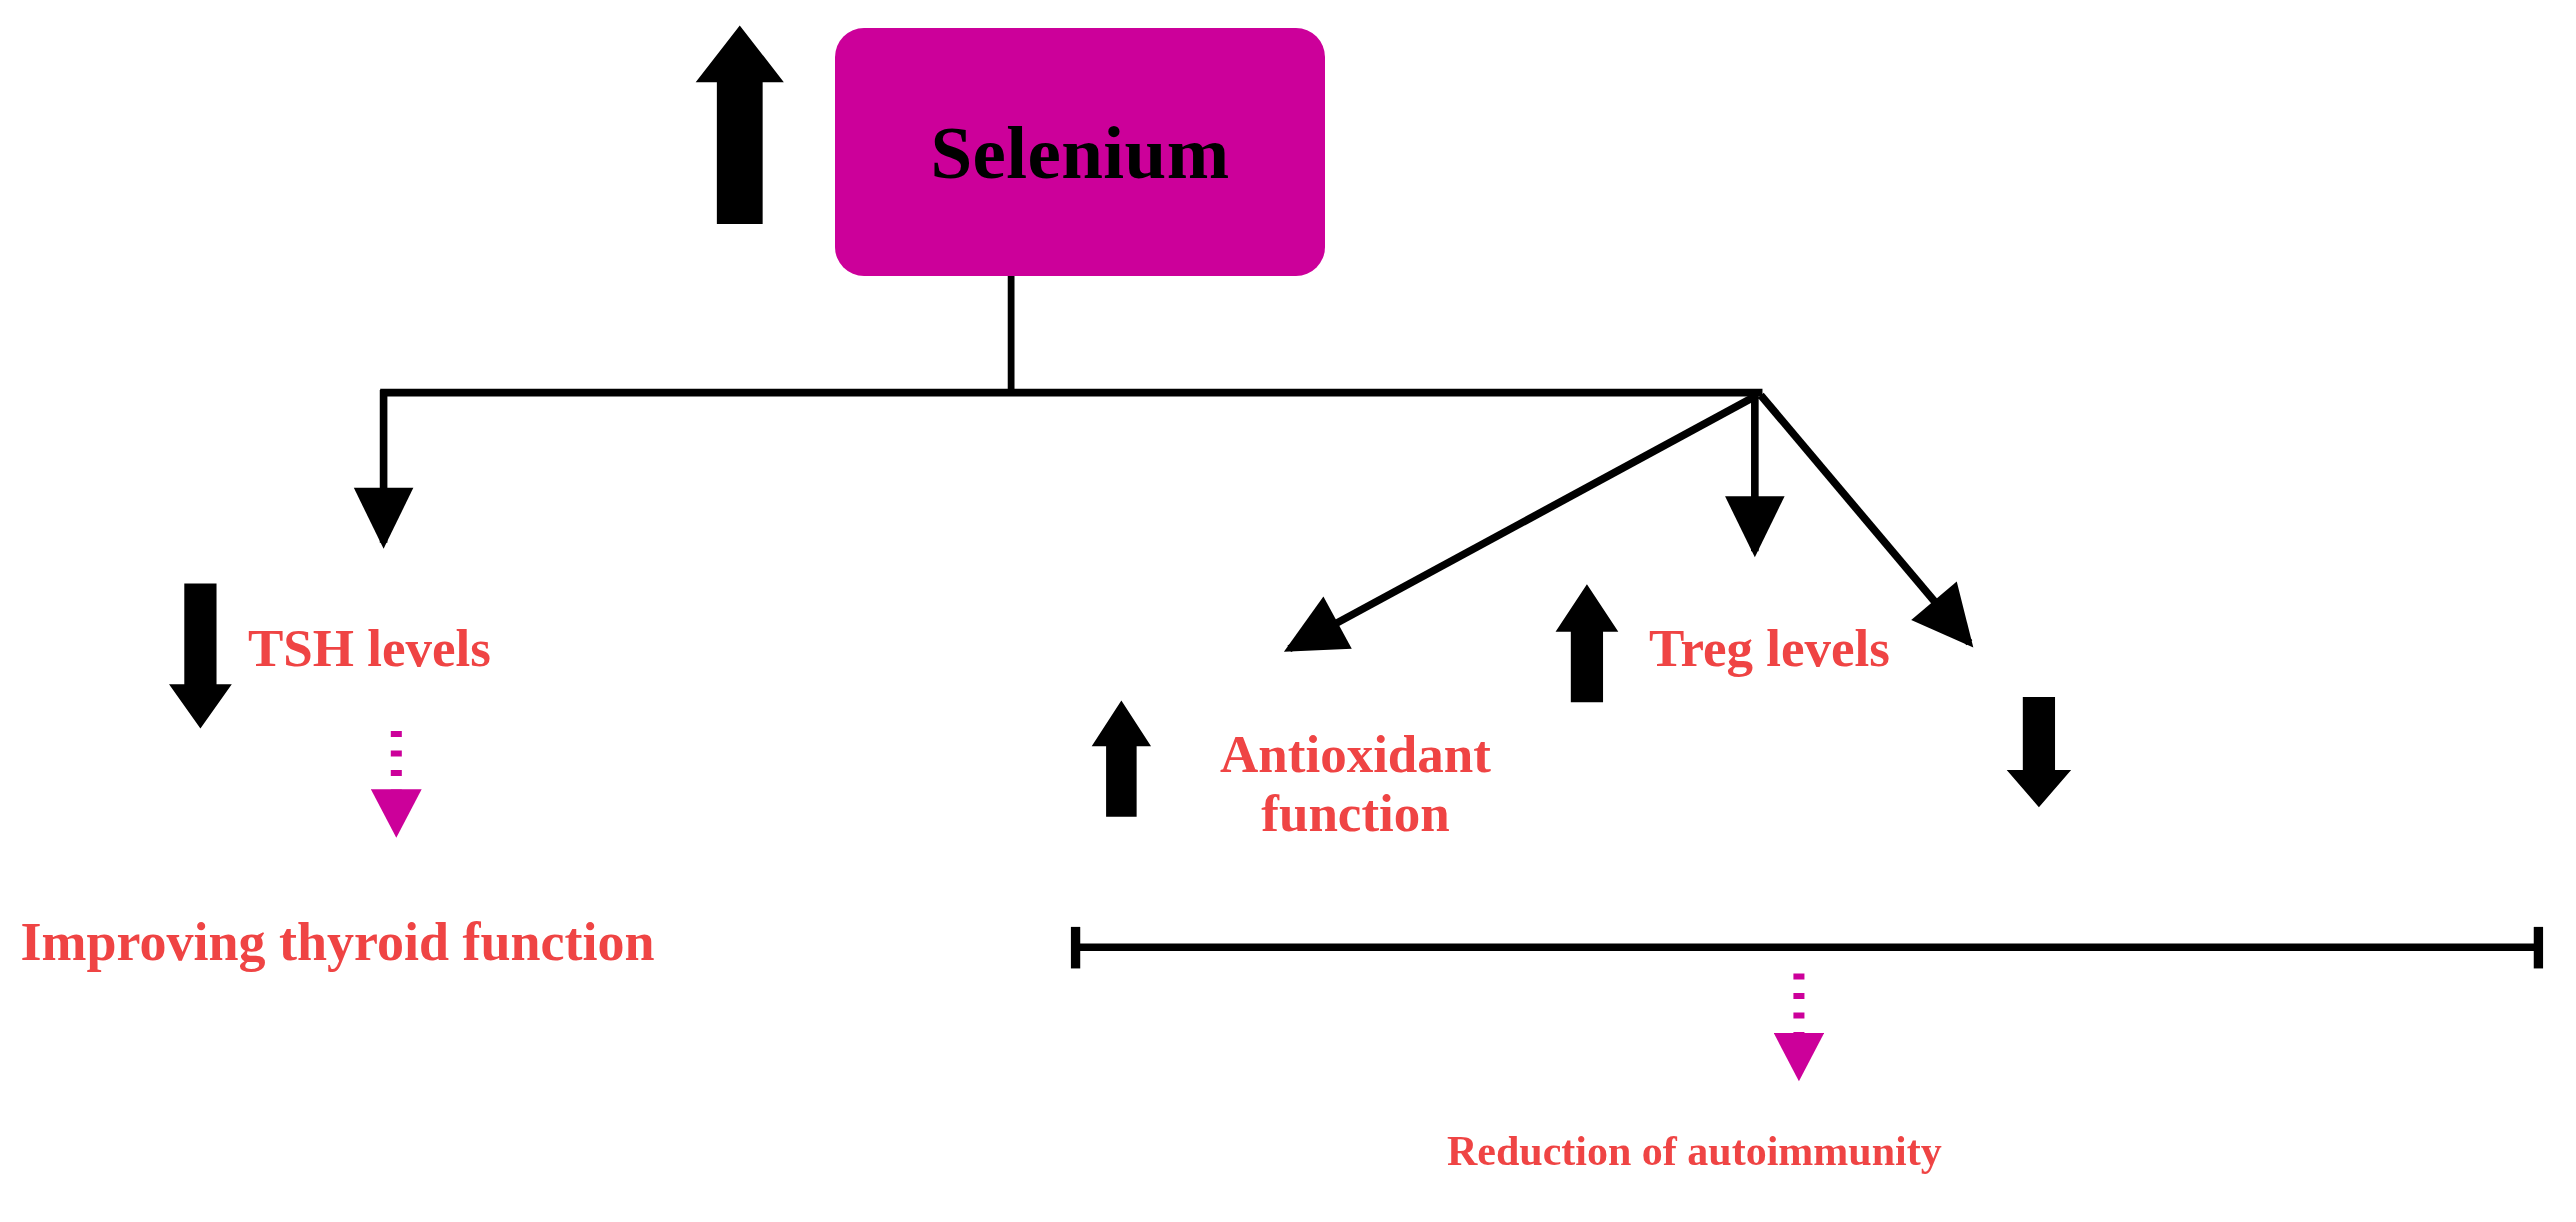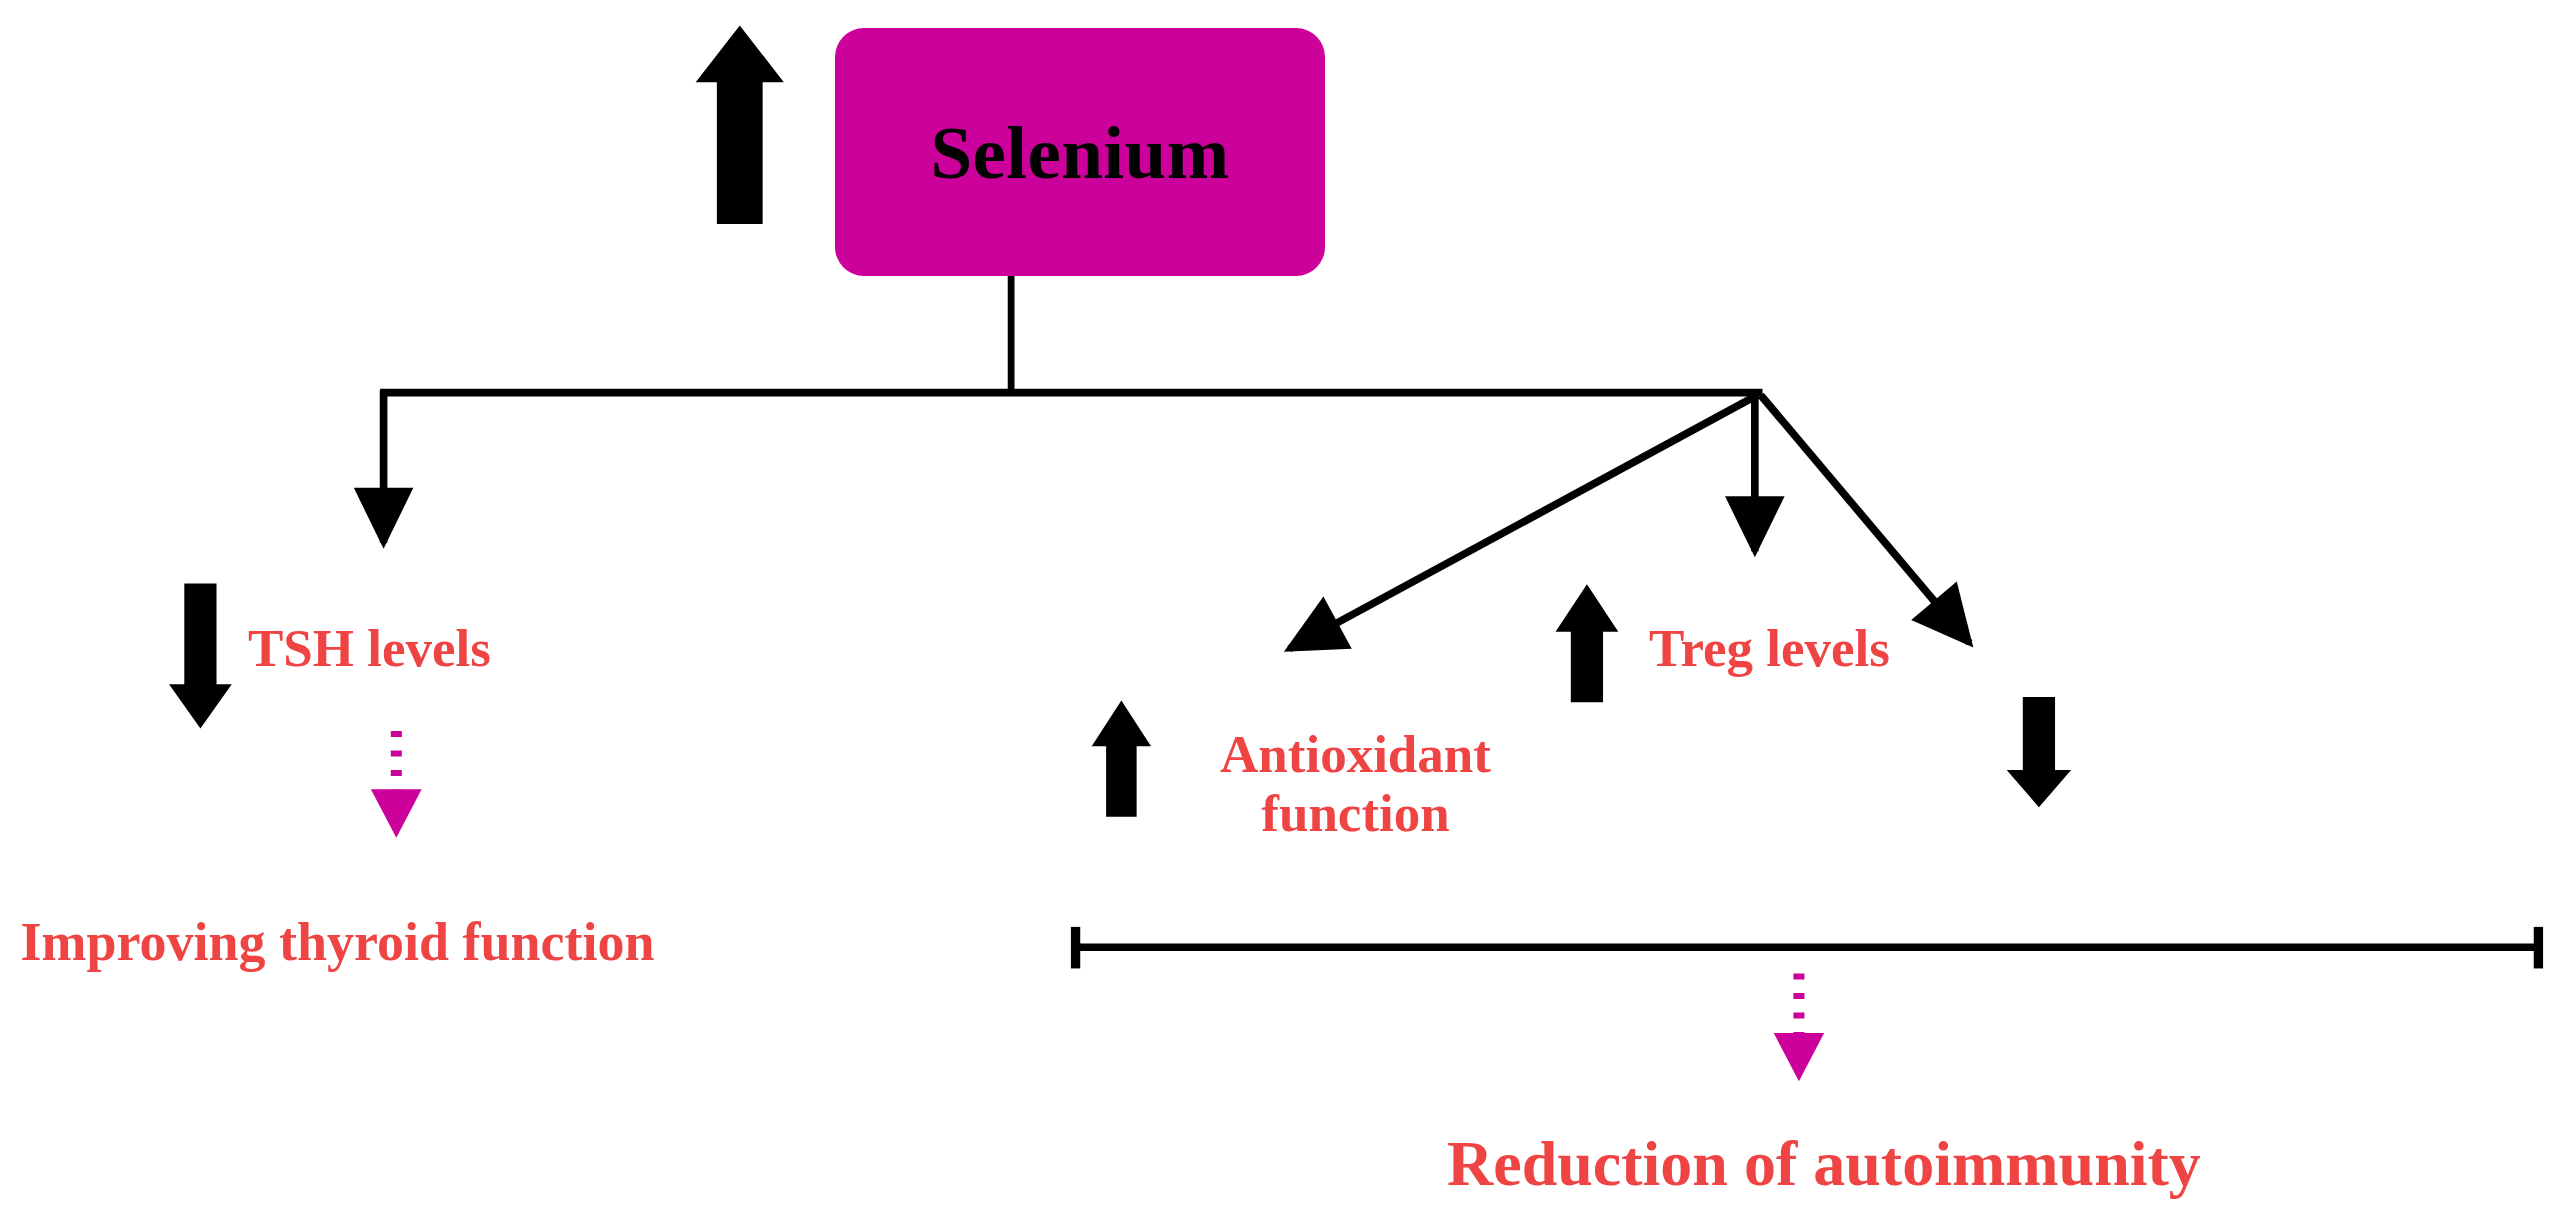--- a/index.html
+++ b/index.html
@@ -113,16 +113,16 @@
 
   <div class="txt" style="left:248px; top:619px; font-size:53px;">TSH levels</div>
 
   <div class="txt" style="left:20.4px; top:912px; font-size:54px;">Improving thyroid function</div>
 
   <div class="txt center" style="left:1169px; top:725px; width:373px; font-size:53px;">Antioxidant function</div>
 
   <div class="txt" style="left:1649px; top:619px; font-size:53px;">Treg levels</div>
 
 
-  <div class="txt" style="left:1447px; top:1128px; font-size:64px;">Reduction of autoimmunity</div>
+  <div class="txt" style="left:1447px; top:1128px; font-size:42px;">Reduction of autoimmunity</div>
 
 </div>
 
 
 </body></html>

